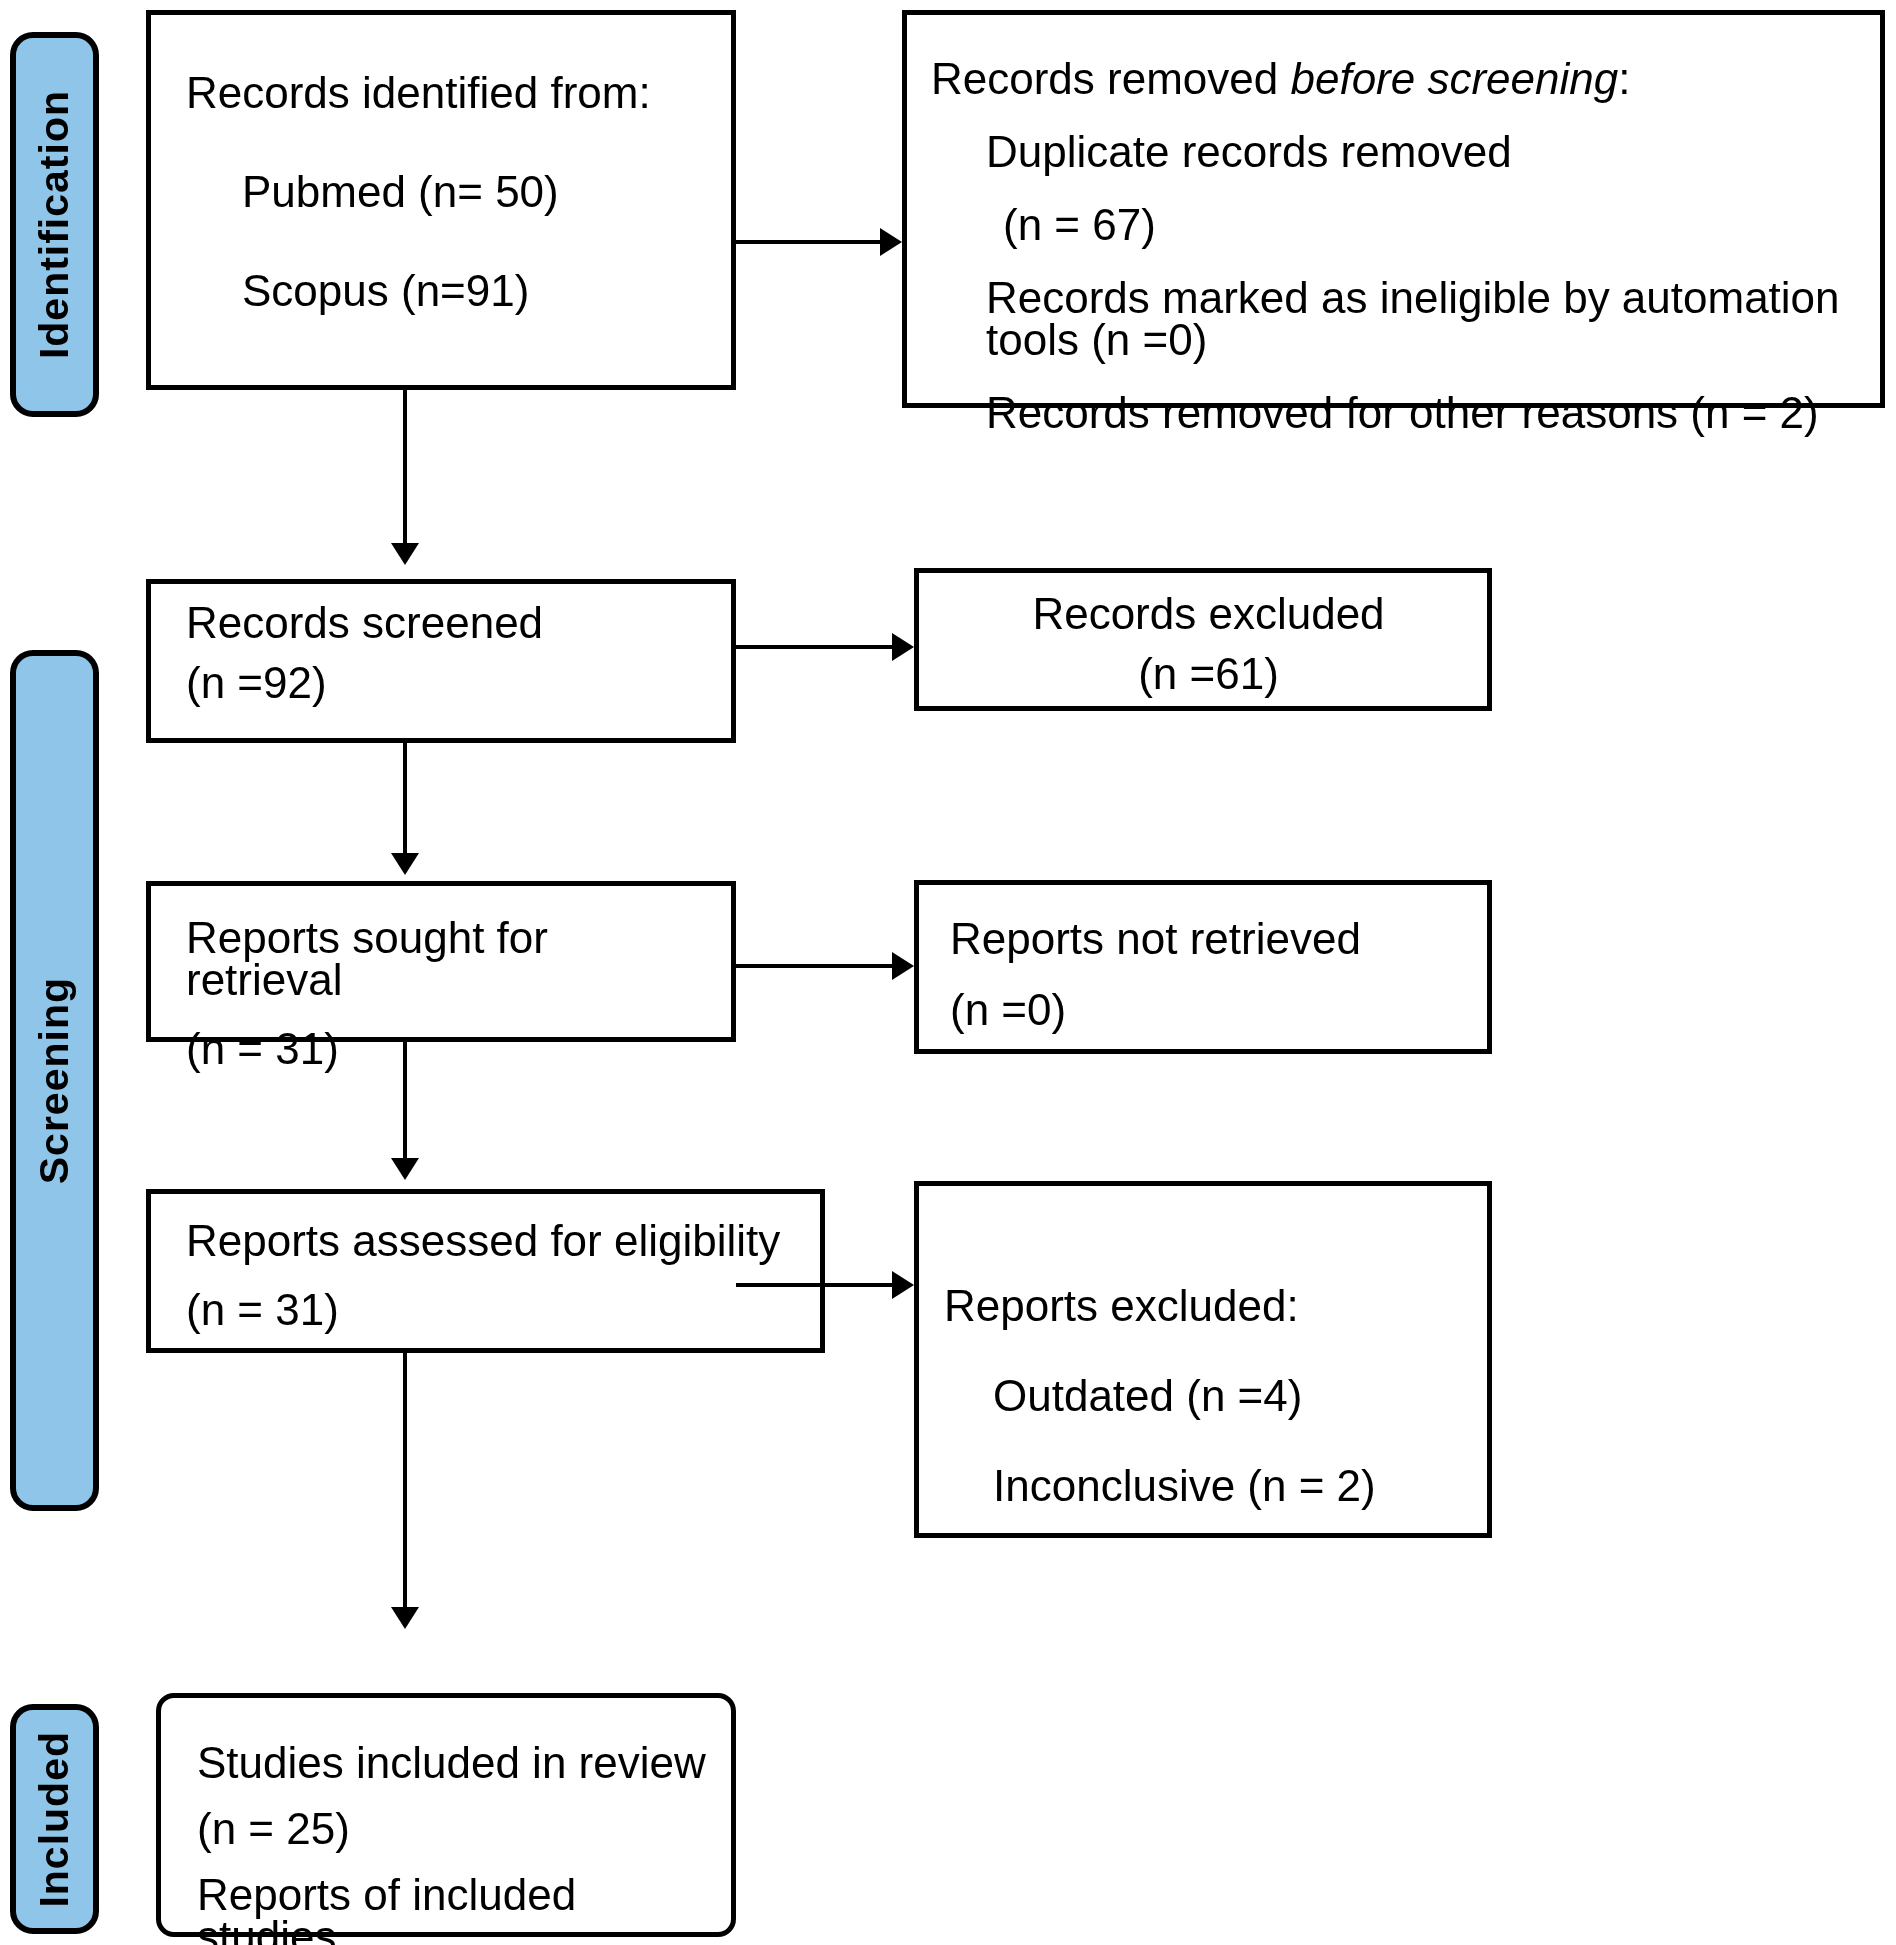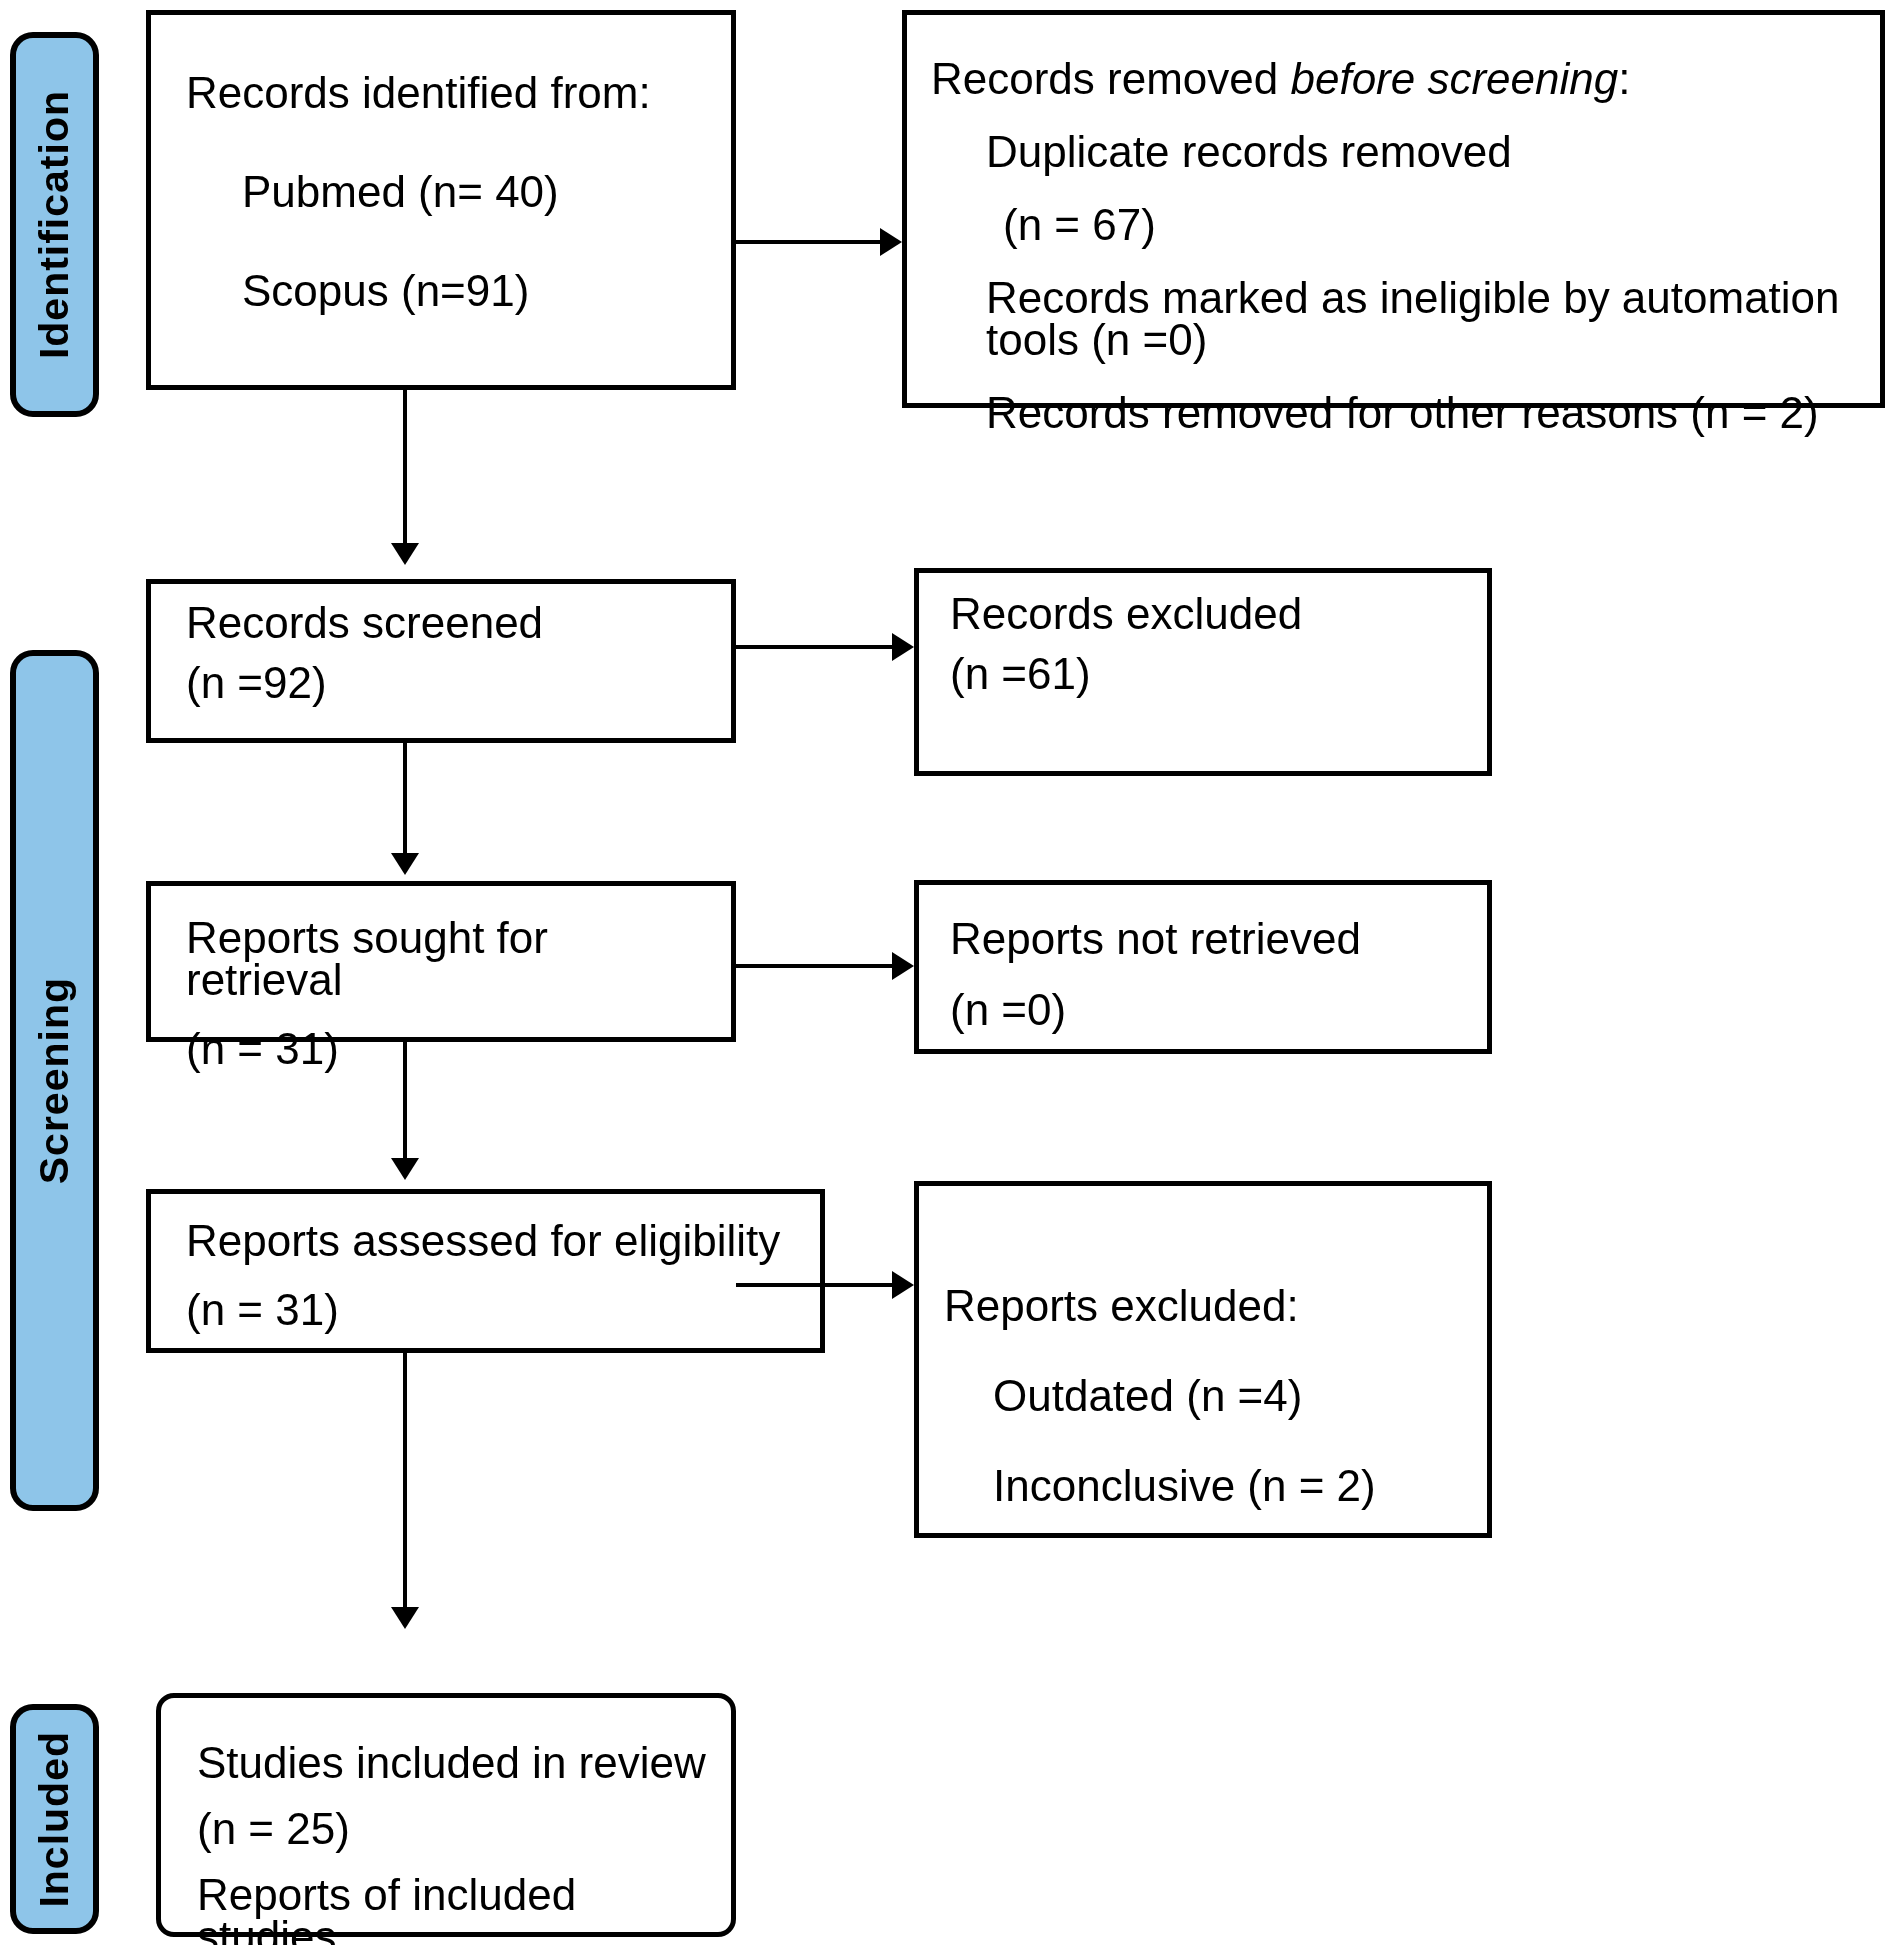--- a/index.html
+++ b/index.html
@@ -53,21 +53,21 @@
   #box-identified .sub { margin-left: 56px; }
 
   #box-removed         { left: 902px; top: 10px;   width: 983px; height: 398px; padding: 43px 27px 0 24px; }
   #box-removed p + p   { margin-top: 31px; }
   #box-removed .sub    { margin-left: 55px; }
   #box-removed .sub-more { margin-left: 72px; }
 
   #box-screened        { left: 146px;  top: 579px; width: 590px; height: 164px; padding: 18px 20px 0 35px; }
   #box-screened p + p  { margin-top: 18.3px; }
 
-  #box-excluded        { left: 914px; top: 568px; width: 578px; height: 208px; padding: 20px 20px 4px 31px; }
+  #box-excluded        { left: 914px; top: 568px; width: 578px; height: 143px; padding: 20px 20px 4px 31px; text-align: center; }
   #box-excluded p + p  { margin-top: 18.3px; }
 
   #box-sought          { left: 146px;  top: 881px; width: 590px; height: 161px; padding: 31px 20px 0 35px; }
   #box-sought p + p    { margin-top: 27px; }
 
   #box-notretrieved    { left: 914px; top: 880px; width: 578px; height: 174px; padding: 33px 20px 12px 31px; }
   #box-notretrieved p + p { margin-top: 29px; }
 
   #box-assessed        { left: 146px;  top: 1189px; width: 679px; height: 164px; padding: 26px 20px 0 35px; }
   #box-assessed p + p  { margin-top: 27px; }
@@ -106,21 +106,21 @@
   </div>
   <div class="stage" id="stage-screening" style="background: rgb(142, 197, 233);">
     <span>Screening</span>
   </div>
   <div class="stage" id="stage-included" style="background: rgb(142, 197, 233);">
     <span>Included</span>
   </div>
 
   <div class="box" id="box-identified">
     <p>Records identified from:</p>
-    <p class="sub">Pubmed (n= 40)</p>
+    <p class="sub">Pubmed (n= 50)</p>
     <p class="sub">Scopus (n=91)</p>
   </div>
 
   <div class="box" id="box-removed">
     <p><span>Records removed </span><span class="em-italic">before screening</span><span>:</span></p>
     <p class="sub">Duplicate records removed</p>
     <p class="sub sub-more">(n = 67)</p>
     <p class="sub">Records marked as ineligible by automation tools (n =0)</p>
     <p class="sub">Records removed for other reasons (n = 2)</p>
   </div>

